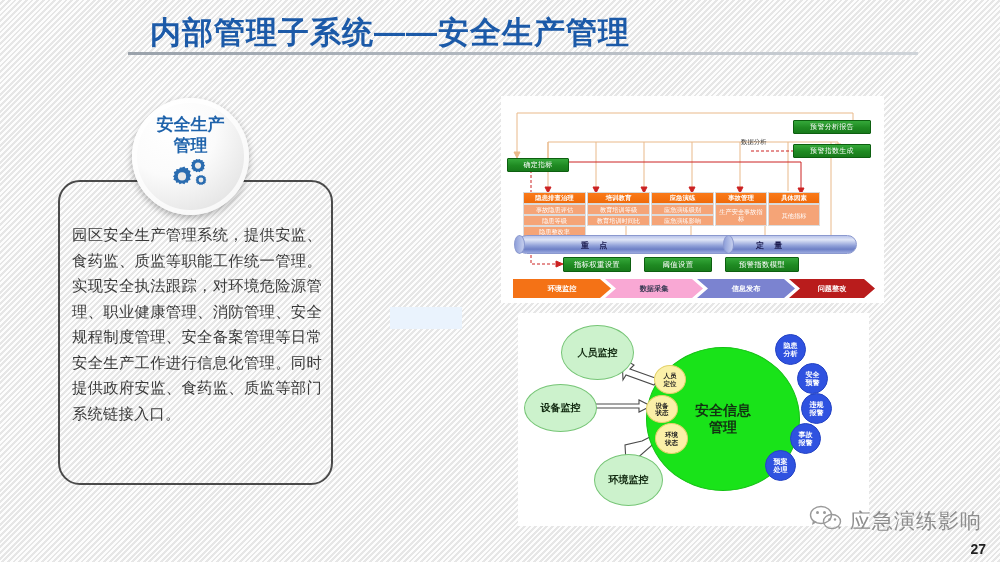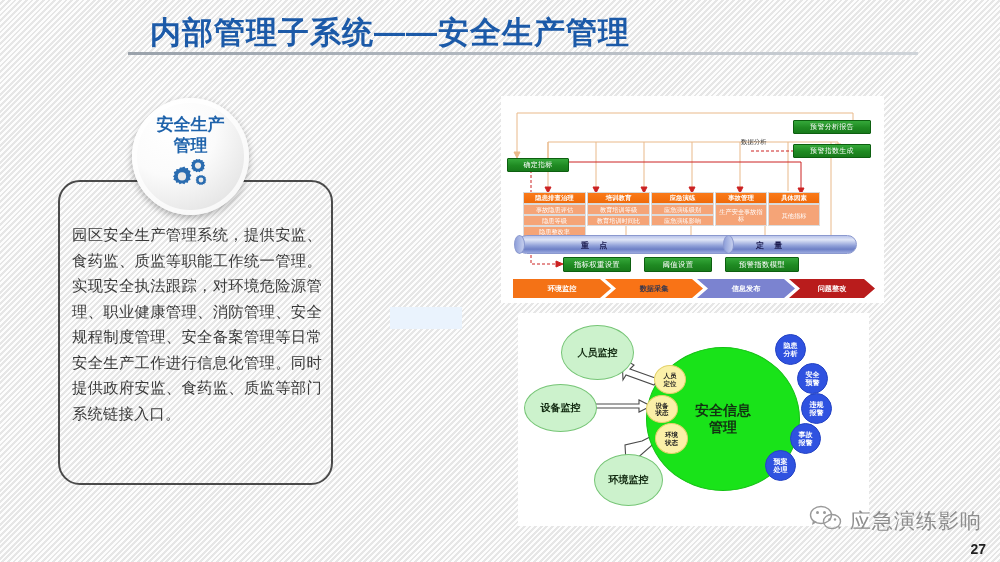--- a/index.html
+++ b/index.html
@@ -314,21 +314,21 @@
       <div class="gbox" style="left:143px;top:161px;width:68px;height:15px;font-size:7.4px;">
         <span>阈值设置</span>
         </div>
       <div class="gbox" style="left:224px;top:161px;width:74px;height:15px;font-size:7.4px;">
         <span>预警指数模型</span>
         </div>
 
       <div class="chev first" style="left:12px;top:183px;width:98px;background:#f47216;">
         <span>环境监控</span>
         </div>
-      <div class="chev" style="left:104px;top:183px;width:98px;background:#f97316;color:#33364f;">
+      <div class="chev" style="left:104px;top:183px;width:98px;background:#f9a8d4;color:#33364f;">
         <span>数据采集</span>
         </div>
       <div class="chev" style="left:196px;top:183px;width:98px;background:#7b83d0;">
         <span>信息发布</span>
         </div>
       <div class="chev" style="left:288px;top:183px;width:86px;background:#b91c1c;">
         <span>问题整改</span>
         </div>
     </div>
   </div>

